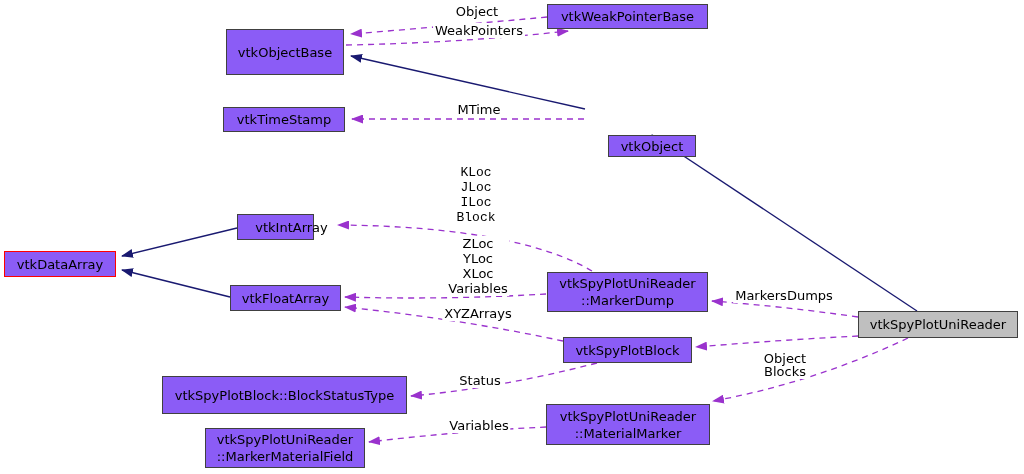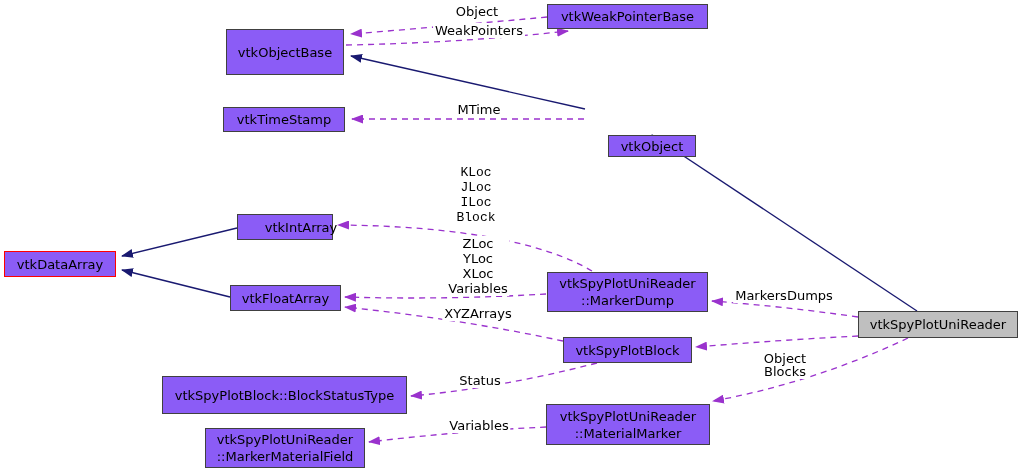--- a/index.html
+++ b/index.html
@@ -63,21 +63,21 @@
     <path class="e-use" d="M546,427 Q460,431 369,442" marker-end="url(#arr-use)"></path>
     <path class="e-use" d="M858,317 Q780,306 712,301" marker-end="url(#arr-use)"></path>
     <path class="e-use" d="M858,336 Q780,340 696,347" marker-end="url(#arr-use)"></path>
     <path class="e-use" d="M908,338 C845,368 775,390 713,401" marker-end="url(#arr-use)"></path>
   </svg>
 
   <div class="node" style="left:226px;top:29px;width:118px;height:46px;">vtkObjectBase</div>
   <div class="node" style="left:547px;top:4px;width:161px;height:25px;">vtkWeakPointerBase</div>
   <div class="node" style="left:223px;top:107px;width:122px;height:25px;">vtkTimeStamp</div>
   <div class="node" style="left:608px;top:107px;width:88px;height:22px;margin-top:28px;">vtkObject</div>
-  <div class="node" style="left:237px;top:214px;width:96px;height:26px;padding-left:32px;">vtkIntArray</div>
+  <div class="node" style="left:237px;top:214px;width:77px;height:26px;padding-left:32px;">vtkIntArray</div>
   <div class="node" style="left:230px;top:285px;width:111px;height:26px;">vtkFloatArray</div>
   <div class="node red" style="left:4px;top:251px;width:112px;height:26px;">vtkDataArray</div>
   <div class="node" style="left:547px;top:272px;width:161px;height:40px;">vtkSpyPlotUniReader
 ::MarkerDump</div>
   <div class="node" style="left:563px;top:337px;width:129px;height:26px;">vtkSpyPlotBlock</div>
   <div class="node" style="left:162px;top:376px;width:245px;height:38px;">vtkSpyPlotBlock::BlockStatusType</div>
   <div class="node" style="left:205px;top:428px;width:160px;height:40px;">vtkSpyPlotUniReader
 ::MarkerMaterialField</div>
   <div class="node" style="left:546px;top:404px;width:164px;height:41px;">vtkSpyPlotUniReader
 ::MaterialMarker</div>

